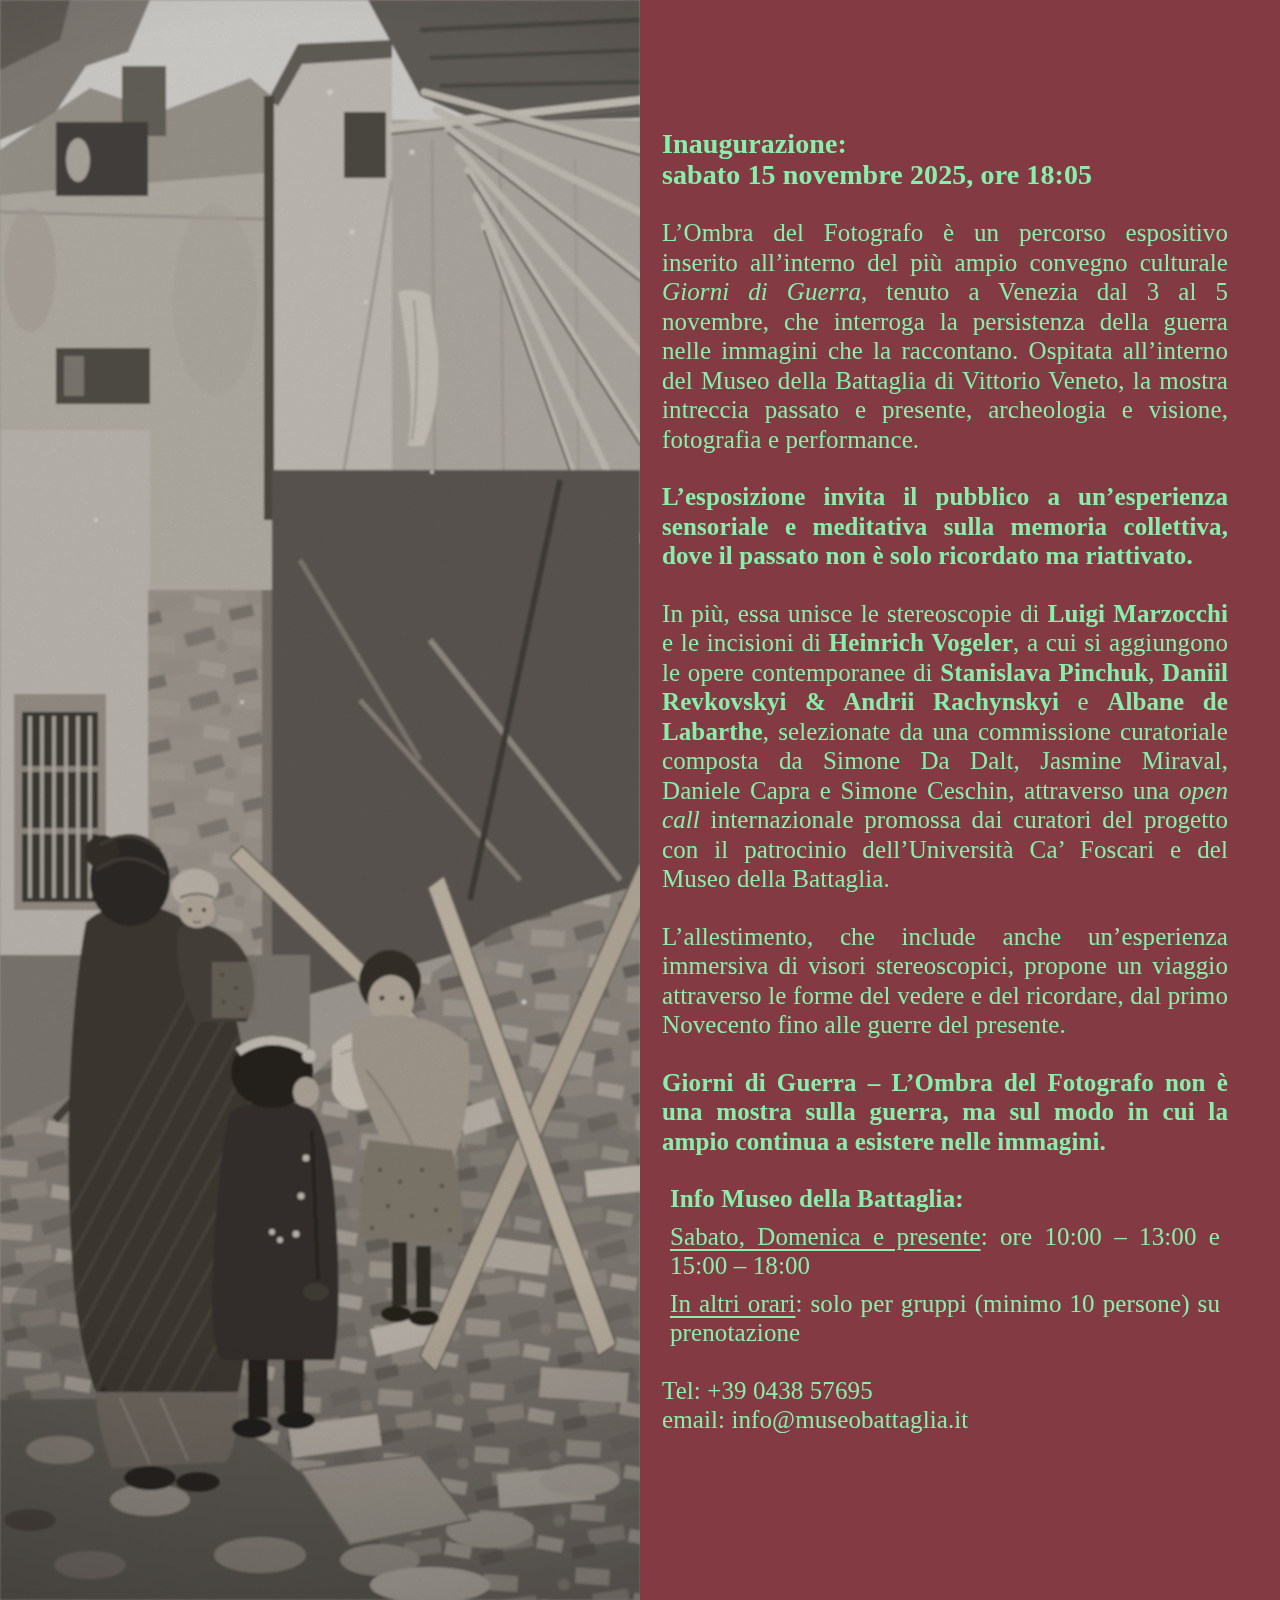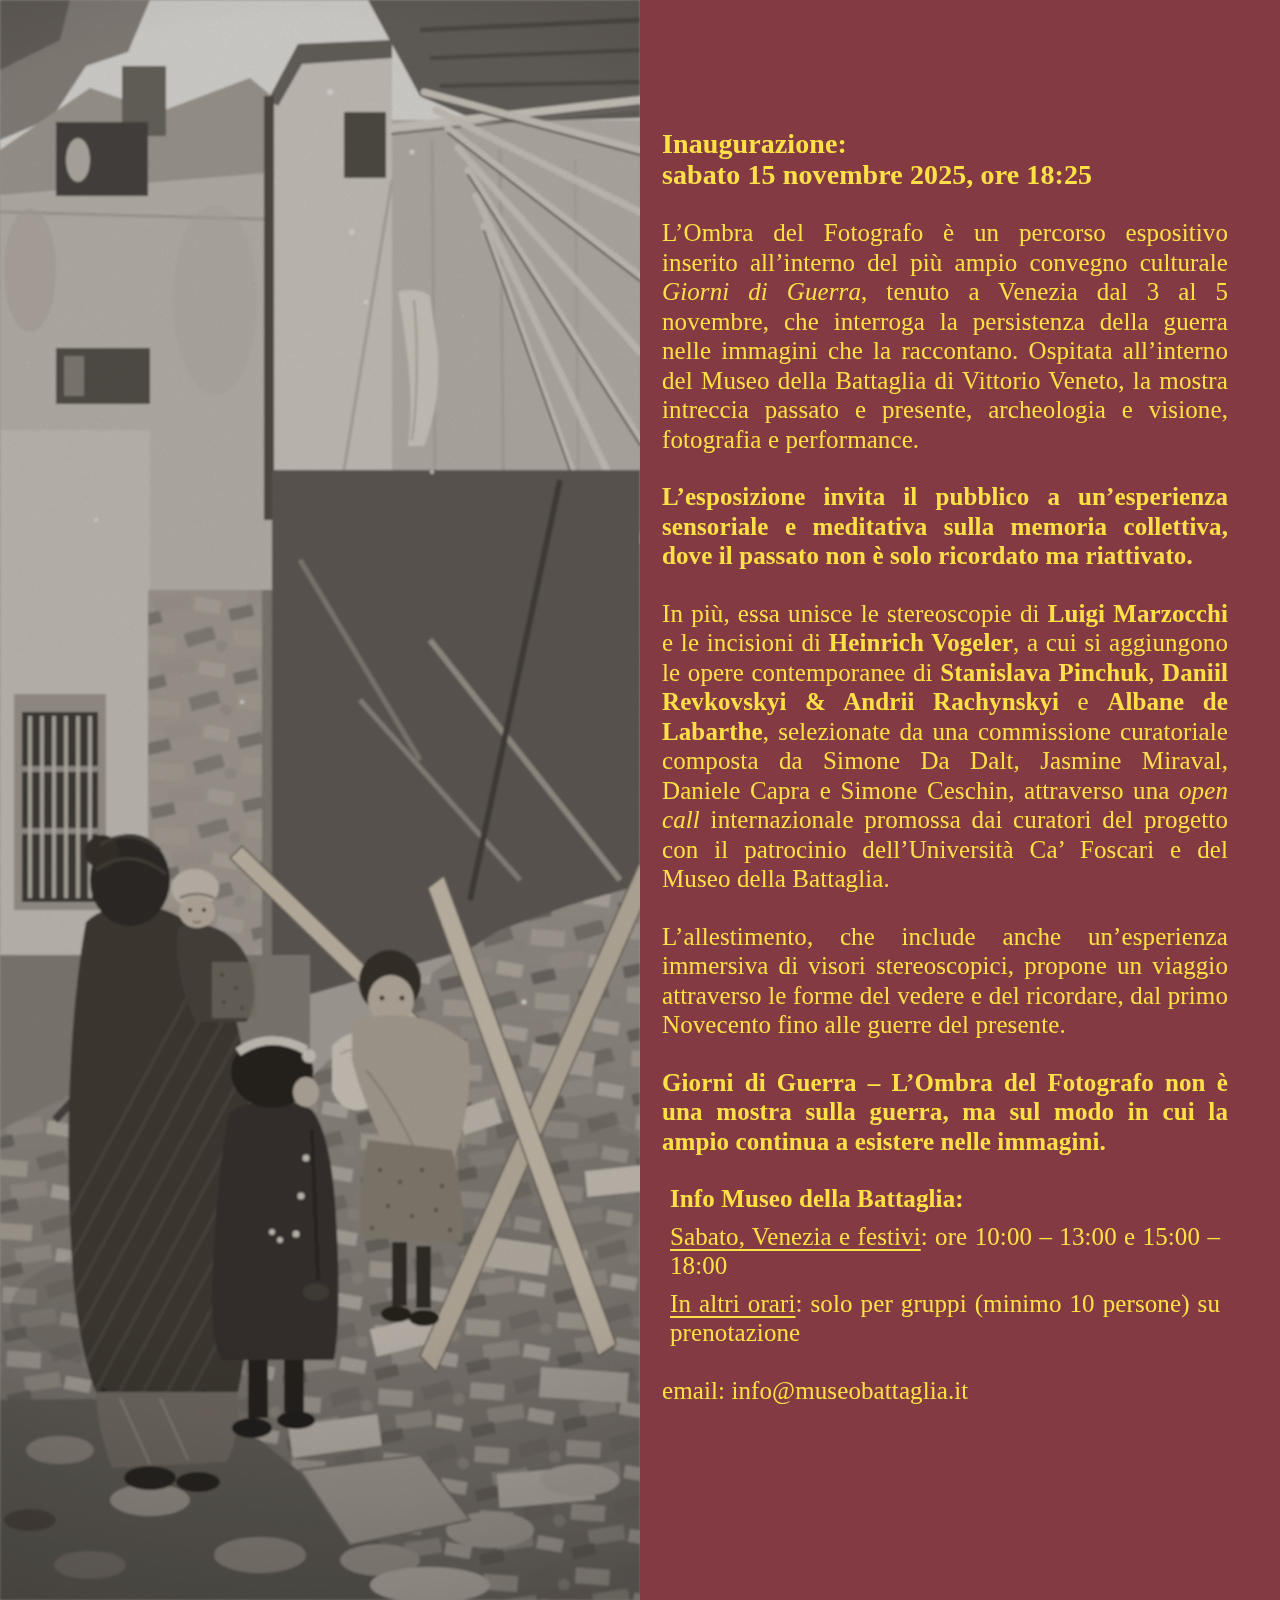--- a/index.html
+++ b/index.html
@@ -315,41 +315,42 @@
           <circle cx="524" cy="1002" r="2.5"></circle>
             <circle cx="432" cy="472" r="2"></circle>
         </g>
       </g>
 
       <rect x="0" y="0" width="640" height="1600" fill="url(#vig)"></rect>
       <rect x="0" y="0" width="640" height="1600" filter="url(#grainF)" opacity="0.15"></rect>
     </svg>
   </div>
 
-  <div class="text-pane" style="background-color: rgb(131, 58, 66); color: #fde047;">
+  <div class="text-pane" style="background-color: rgb(131, 58, 66); color: #86efac;">
 
     <h1 class="heading">
       <span>Inaugurazione:</span><br>
-      <span>sabato 15 novembre 2025, ore 18:25</span>
+      <span>sabato 15 novembre 2025, ore 18:05</span>
     </h1>
 
     <p class="para"><span>L’Ombra del Fotografo è un percorso espositivo inserito all’interno del più ampio convegno culturale </span><span class="i">Giorni di Guerra</span><span>, tenuto a Venezia dal 3 al 5 novembre, che interroga la persistenza della guerra nelle immagini che la raccontano. Ospitata all’interno del Museo della Battaglia di Vittorio Veneto, la mostra intreccia passato e presente, archeologia e visione, fotografia e performance.</span></p>
 
     <p class="para b">L’esposizione invita il pubblico a un’esperienza sensoriale e meditativa sulla memoria collettiva, dove il passato non è solo ricordato ma riattivato.</p>
 
     <p class="para"><span>In più, essa unisce le stereoscopie di </span><span class="b">Luigi Marzocchi</span><span> e le incisioni di </span><span class="b">Heinrich Vogeler</span><span>, a cui si aggiungono le opere contemporanee di </span><span class="b">Stanislava Pinchuk</span><span>, </span><span class="b">Daniil Revkovskyi &amp; Andrii Rachynskyi</span><span> e </span><span class="b">Albane de Labarthe</span><span>, selezionate da una commissione curatoriale composta da Simone Da Dalt, Jasmine Miraval, Daniele Capra e Simone Ceschin, attraverso una </span><span class="i">open call</span><span> internazionale promossa dai curatori del progetto con il patrocinio dell’Università Ca’ Foscari e del Museo della Battaglia.</span></p>
 
     <p class="para">L’allestimento, che include anche un’esperienza immersiva di visori stereoscopici, propone un viaggio attraverso le forme del vedere e del ricordare, dal primo Novecento fino alle guerre del presente.</p>
 
     <p class="para b"><span class="bi">Giorni di Guerra – L’Ombra del Fotografo</span><span> non è una mostra sulla guerra, ma sul modo in cui la ampio continua a esistere nelle immagini.</span></p>
 
     <div class="para">
       <div class="info-line b">Info Museo della Battaglia:</div>
-      <div class="info-line"><span class="ul">Sabato, Venezia e festivi</span><span>: ore 10:00 – 13:00 e 15:00 – 18:00</span></div>
+      <div class="info-line"><span class="ul">Sabato, Domenica e presente</span><span>: ore 10:00 – 13:00 e 15:00 – 18:00</span></div>
       <div class="info-line"><span class="ul">In altri orari</span><span>: solo per gruppi (minimo 10 persone) su prenotazione</span></div>
     </div>
 
     <div class="para">
+      <div class="contact-line">Tel: +39 0438 57695</div>
       <div class="contact-line">email: info@museobattaglia.it</div>
     </div>
 
   </div>
 </div>
 
 </body></html>

